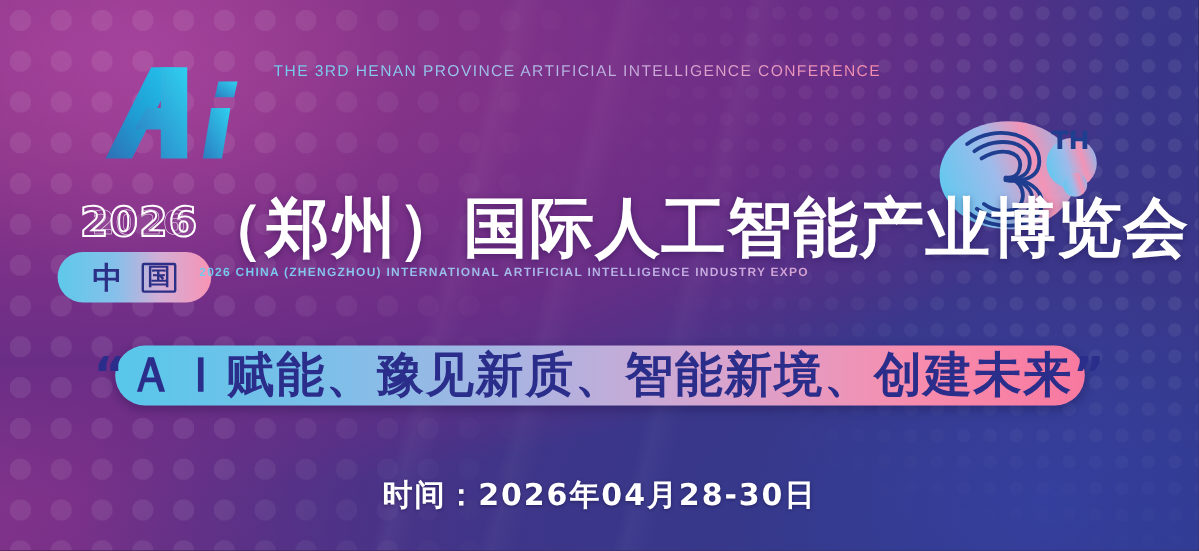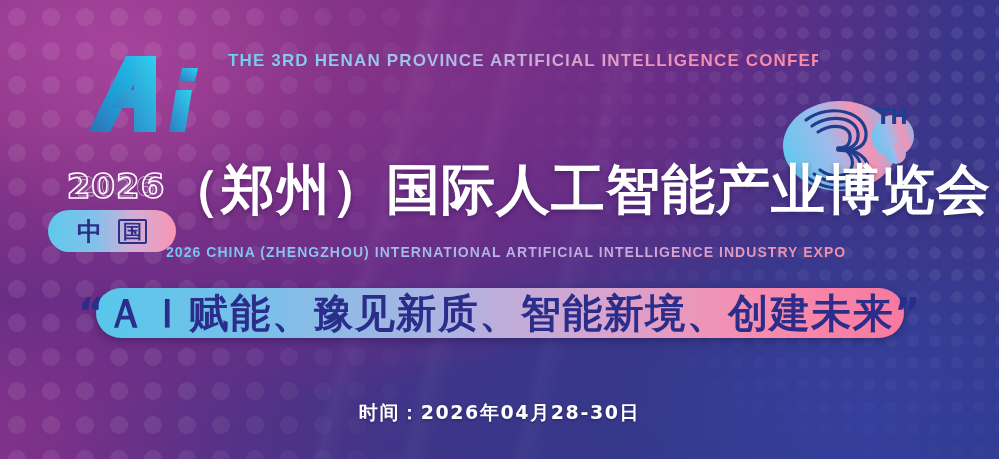--- a/index.html
+++ b/index.html
@@ -54,21 +54,21 @@
   .ai-logo{position:absolute;left:66px;top:4px;width:150px;height:100px;}
   .head-block{position:absolute;left:228px;top:4px;width:590px;}
   .head-cn{
     font-size:45px;font-weight:700;letter-spacing:3px;line-height:1.08;
     white-space:nowrap;
     background:linear-gradient(90deg,#63cdf0 0%,#7ed2ef 16%,#b9b6e6 42%,#d9a5d8 56%,#f58fae 74%,#fa7f9f 100%);
     -webkit-background-clip:text;background-clip:text;color:transparent;
     font-family:"DejaVu Sans","Liberation Sans",sans-serif;
   }
   .head-en{
-    margin-top:5px;font-size:17px;font-weight:700;letter-spacing:1.15px;white-space:nowrap;
+    margin-top:5px;font-size:13px;font-weight:400;letter-spacing:1.15px;white-space:nowrap;
     background:linear-gradient(90deg,#72cdee 0%,#8fcbec 20%,#bdb4e4 45%,#e29ec6 66%,#fb8aa8 88%,#fd8aa8 100%);
     -webkit-background-clip:text;background-clip:text;color:transparent;
   }
   .badge3{position:absolute;left:776px;top:50px;width:140px;height:104px;}
 
   
   .row2{position:absolute;left:0;top:160px;width:913px;height:108px;}
   .yearwrap{position:absolute;left:48px;top:4px;width:128px;height:92px;}
   .year-txt{
     position:absolute;left:8px;top:0;width:120px;height:44px;
@@ -97,21 +97,21 @@
   .cn-pill span.boxed{
     border:2.5px solid #2b2f86;padding:1px 3px;font-size:19px;border-radius:2px;
   }
   .title-block{position:absolute;left:166px;top:0;width:800px;}
   .title-cn{
     font-size:54px;font-weight:800;color:#ffffff;letter-spacing:1px;line-height:1.12;white-space:nowrap;
     font-family:"DejaVu Sans","Liberation Sans",sans-serif;
     text-shadow:0 2px 5px rgba(20,10,60,.35);
   }
   .title-en{
-    margin-top:24px;font-size:14px;font-weight:600;letter-spacing:1.05px;white-space:nowrap;
+    margin-top:2px;font-size:10px;font-weight:600;letter-spacing:1.05px;white-space:nowrap;
     background:linear-gradient(90deg,#6fcaee 0%,#8ec5ec 18%,#b5b3e6 42%,#cfa9dc 58%,#f38fad 80%,#fc8aa8 100%);
     -webkit-background-clip:text;background-clip:text;color:transparent;
   }
 
   
   .slogan{
     position:absolute;left:96px;top:288px;width:808px;height:50px;border-radius:25px;
     background:linear-gradient(90deg,#57c7ea 0%,#7dbfe9 22%,#b0b2e0 44%,#d7a5cf 62%,#f78dae 82%,#f8799f 100%);
     display:flex;align-items:center;justify-content:center;
     box-shadow:0 3px 9px rgba(12,6,45,.30);
@@ -120,21 +120,21 @@
     font-size:40px;font-weight:800;color:#2b2d8b;letter-spacing:1.5px;white-space:nowrap;line-height:1;
     font-family:"DejaVu Sans","Liberation Sans",sans-serif;
   }
 
   
   .footer{
     position:absolute;left:0;top:366px;width:999px;height:46px;
     display:flex;align-items:center;justify-content:center;gap:58px;
   }
   .footer span{
-    font-size:19px;font-weight:700;color:#ffffff;letter-spacing:1.6px;white-space:nowrap;
+    font-size:25px;font-weight:700;color:#ffffff;letter-spacing:1.6px;white-space:nowrap;
     font-family:"DejaVu Sans","Liberation Sans",sans-serif;
     text-shadow:0 1px 3px rgba(15,8,50,.45);
     margin-top:47px;
   }
 </style>
 </head>
 <body>
 
 <div class="banner">
 

